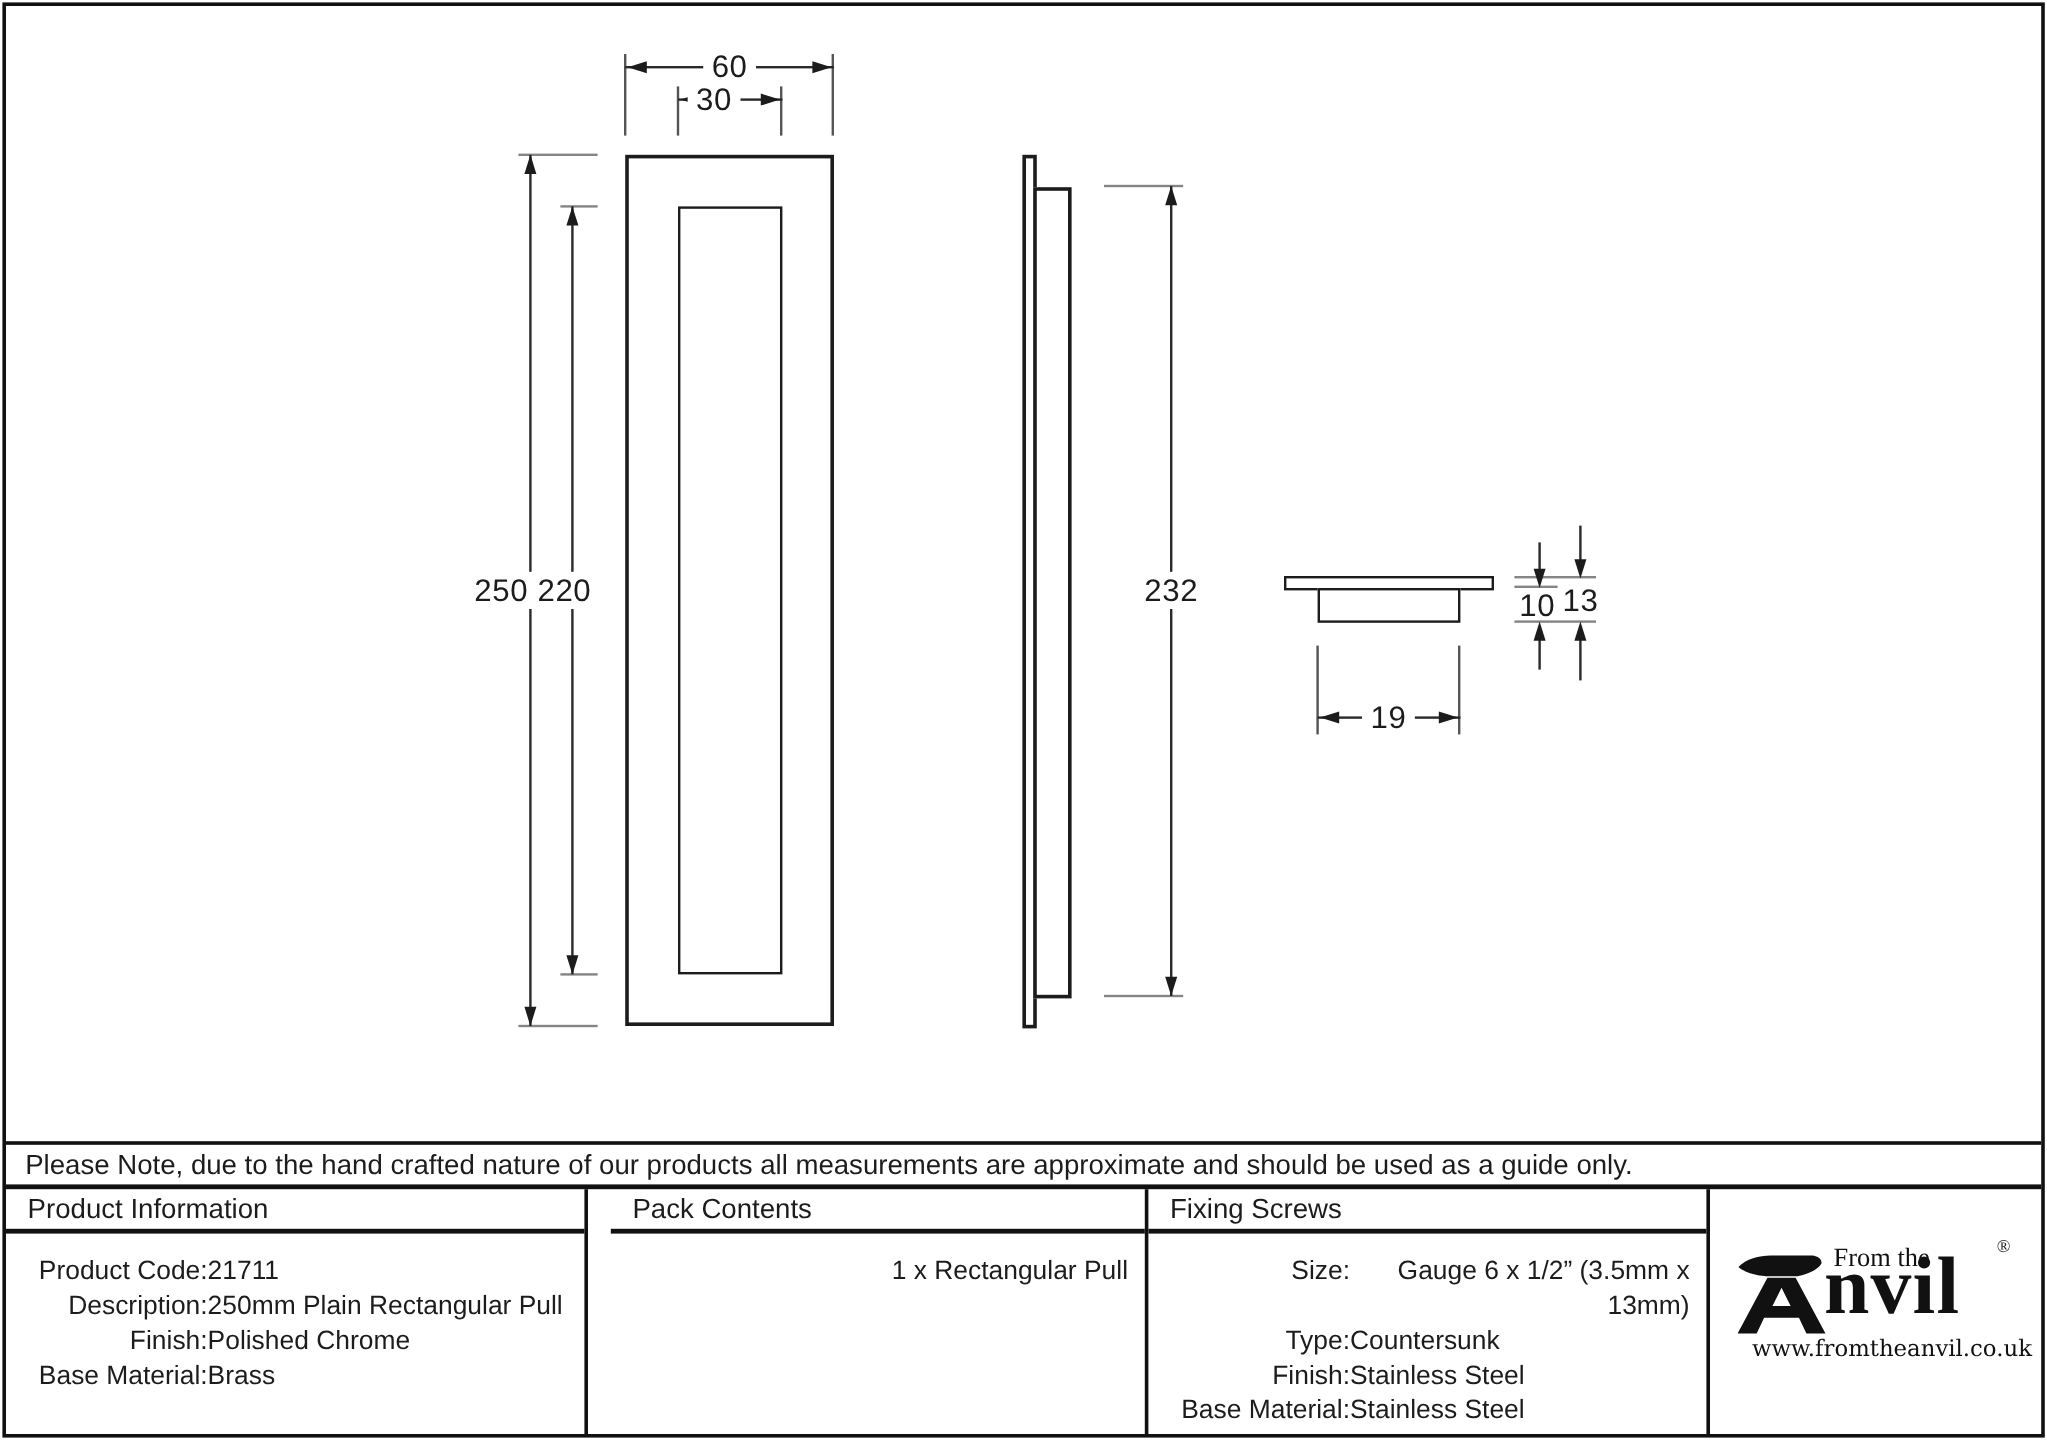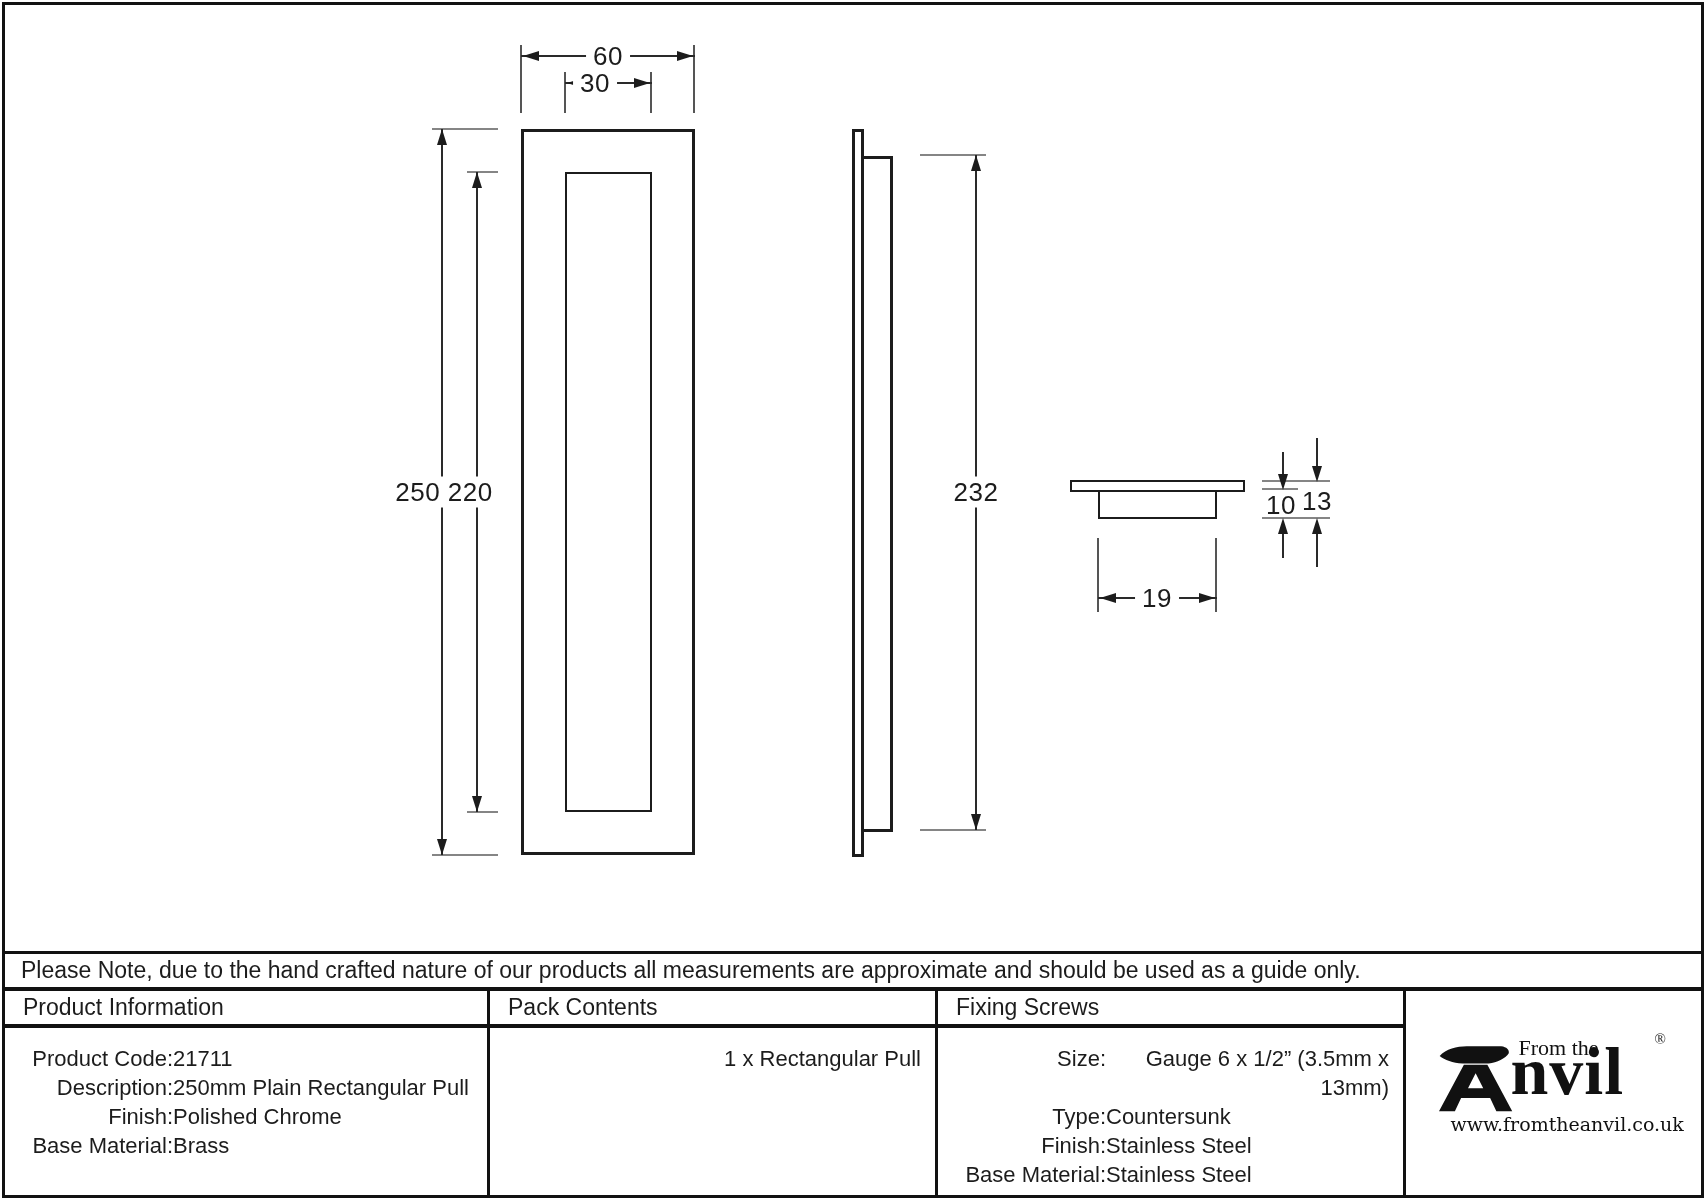--- a/index.html
+++ b/index.html
@@ -161,21 +161,21 @@
           <span class="k">Finish:</span>
           <span class="v">Polished Chrome</span>
         </div>
         <div class="kv">
           <span class="k">Base Material:</span>
           <span class="v">Brass</span>
         </div>
       </div>
     </div>
 
-    <div class="col b" style="width:448px;">
+    <div class="col b" style="width:448px;margin-left:19px;">
       <div class="col-header">Pack Contents</div>
       <div class="col-body">
         <div class="pc-line">1 x Rectangular Pull</div>
       </div>
     </div>
 
     <div class="col b" style="width:468px;">
       <div class="col-header">Fixing Screws</div>
       <div class="col-body">
         <div class="kv">

